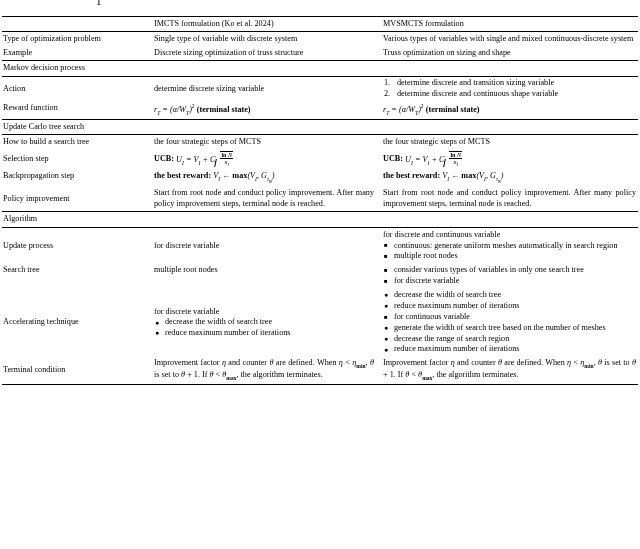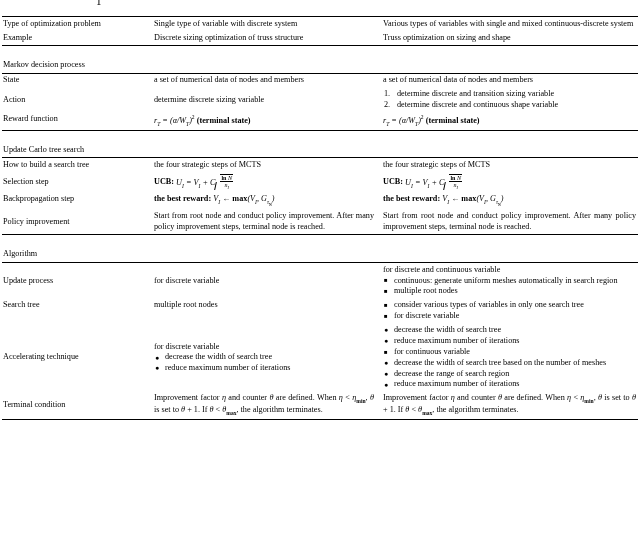--- a/index.html
+++ b/index.html
@@ -49,21 +49,21 @@
   td.col3 { padding-left: 3px; padding-right: 2px; }
 
   
   tr.rule-top > td      { border-top: 1.6px solid #000; }
   tr.rule-dbl > td      { border-top: 1.6px solid #000; }
   tr.rule-bot > td      { border-bottom: 1.6px solid #000; }
 
   .sect-row > td {
     border-top: 1.5px solid #000;
     border-bottom: 1.5px solid #000;
-    padding-top: 14px; padding-bottom: 2px;
+    padding-top: 2px; padding-bottom: 2px;
   }
 
   .just { text-align: justify; text-align-last: left; }
   .vcent { vertical-align: middle; margin-top: 32px; }
 
   
   .math { font-style: italic; font-family: "Liberation Serif", serif; }
   .up { font-style: normal; font-weight: bold; }
   sub { font-size: 0.68em; font-style: italic; }
   sub.up { font-style: normal; }
@@ -120,43 +120,43 @@
   <span class="stray-char">1</span>
 
   <table class="mvs">
     <colgroup>
         <col class="c1">
         <col class="c2">
         <col class="c3">
       </colgroup>
     <tbody>
 
+      <tr class="rule-top">
+        <td class="lbl"></td>
+        <td class="col2">IMCTS formulation (Ko et al. 2024)</td>
+        <td class="col3">MVSMCTS formulation</td>
+      </tr>
 
       <tr class="rule-dbl">
         <td class="lbl vcent">Type of optimization problem</td>
         <td class="col2 vcent">Single type of variable with discrete system</td>
         <td class="col3 just">Various types of variables with single and mixed continuous-discrete system</td>
       </tr>
       <tr>
         <td class="lbl">Example</td>
         <td class="col2">Discrete sizing optimization of truss structure</td>
         <td class="col3">Truss optimization on sizing and shape</td>
       </tr>
 
       <tr class="sect-row">
         <td class="lbl">Markov decision process</td>
         <td></td>
         <td></td>
       </tr>
 
-      <tr>
-        <td class="lbl">State</td>
-        <td class="col2">a set of numerical data of nodes and members</td>
-        <td class="col3">a set of numerical data of nodes and members</td>
-      </tr>
 
       <tr>
         <td class="lbl vcent">Action</td>
         <td class="col2 vcent">determine discrete sizing variable</td>
         <td class="col3">
           <ol class="nlist">
             <li><span class="num-m">1.</span><span>determine discrete and transition sizing variable</span></li>
             <li><span class="num-m">2.</span><span>determine discrete and continuous shape variable</span></li>
           </ol>
         </td>
@@ -251,21 +251,21 @@
           <ul class="blist">
             <li><span class="bul">●</span><span>decrease the width of search tree</span></li>
             <li><span class="bul">●</span><span>reduce maximum number of iterations</span></li>
           </ul>
         </td>
         <td class="col3">
           <ul class="blist">
             <li><span class="bul">●</span><span>decrease the width of search tree</span></li>
             <li><span class="bul">●</span><span>reduce maximum number of iterations</span></li>
             <li class="sq"><span class="bul">■</span><span>for continuous variable</span></li>
-            <li class="just"><span class="bul">●</span><span>decrease the width of search tree based on the number of meshes</span></li>
+            <li class="just"><span class="bul">●</span><span>generate the width of search tree based on the number of meshes</span></li>
             <li><span class="bul">●</span><span>decrease the range of search region</span></li>
             <li><span class="bul">●</span><span>reduce maximum number of iterations</span></li>
           </ul>
         </td>
       </tr>
 
       <tr class="rule-bot">
         <td class="lbl vcent">Terminal condition</td>
         <td class="col2 just">
           <span>Improvement factor <span class="math">η</span> and counter <span class="math">θ</span> are defined. When <span class="math">η</span> &lt; <span class="math">η<sub class="up">min</sub></span>, <span class="math">θ</span> is set to <span class="math">θ</span> + 1. If <span class="math">θ</span> &lt; <span class="math">θ<sub class="up">max</sub></span>, the algorithm terminates.</span>

